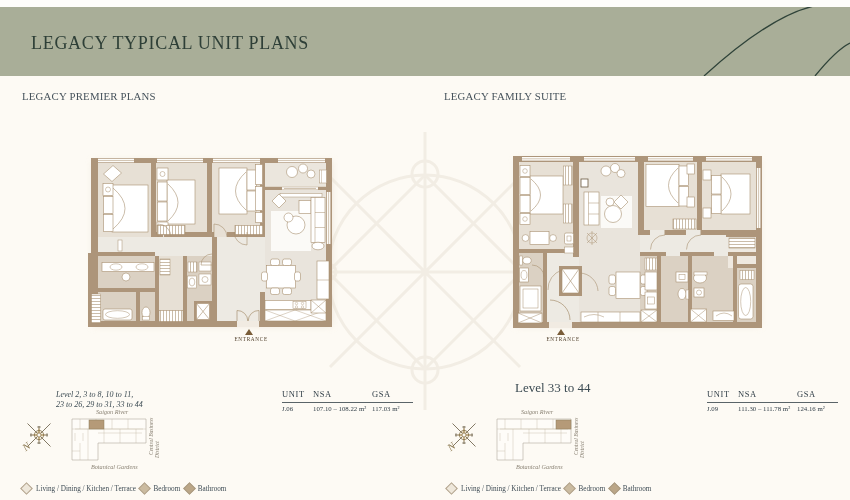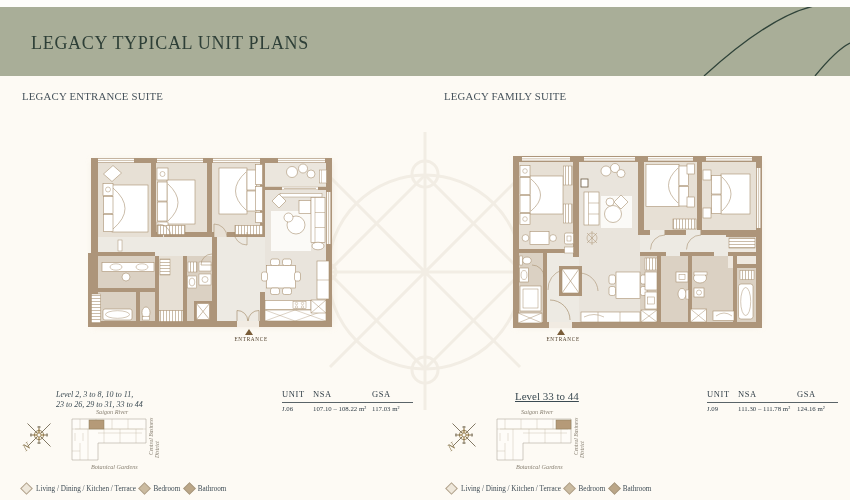--- a/index.html
+++ b/index.html
@@ -27,21 +27,21 @@
 
 <div class="abs" style="left:0;top:7px;width:850px;height:69px;background:#a9ae98;"></div>
 
 <svg class="abs" style="left:680px;top:7px;" width="170" height="69" viewBox="0 0 170 69">
   <path d="M24 69 Q90 9 134 -1" fill="none" stroke="#2f4339" stroke-width="1.3"></path>
   <path d="M135 69 Q156 43 170 36" fill="none" stroke="#2f4339" stroke-width="1.3"></path>
 </svg>
 
 <div class="abs" style="left:23px;top:33px;font-size:18px;letter-spacing:0.7px;color:#2e3f37;margin-left:8px;">LEGACY TYPICAL UNIT PLANS</div>
 
-<div class="abs" style="left:22px;top:90px;font-size:10.8px;letter-spacing:0.2px;color:#46525b;">LEGACY ENTRANCE SUITE</div>
+<div class="abs" style="left:22px;top:90px;font-size:10.8px;letter-spacing:0.2px;color:#46525b;">LEGACY PREMIER PLANS</div>
 
 <div class="abs" style="left:444px;top:90px;font-size:10.8px;letter-spacing:0.2px;color:#46525b;text-align:center;">LEGACY FAMILY SUITE</div>
 
 <svg class="abs" style="left:80px;top:148px;" width="258" height="200" viewBox="80 148 258 200">
   <defs>
     <filter id="soft" x="-10%" y="-10%" width="120%" height="120%">
         <feGaussianBlur stdDeviation="3.5"></feGaussianBlur>
       </filter>
     <pattern id="vstripe" width="3" height="8" patternUnits="userSpaceOnUse">
       <rect width="3" height="8" fill="#ffffff"></rect>
@@ -611,21 +611,21 @@
 </svg>
 
 <div class="abs" style="left:245px;top:329px;width:0;height:0;border-left:4px solid transparent;border-right:4px solid transparent;border-bottom:6px solid #7a5d39;"></div>
 <div class="abs" style="left:234.5px;top:335.8px;font-size:5.2px;letter-spacing:0.7px;color:#4e3d28;">ENTRANCE</div>
 
 <div class="abs" style="left:557px;top:329px;width:0;height:0;border-left:4px solid transparent;border-right:4px solid transparent;border-bottom:6px solid #7a5d39;"></div>
 <div class="abs" style="left:546.5px;top:335.8px;font-size:5.2px;letter-spacing:0.7px;color:#4e3d28;">ENTRANCE</div>
 
 <div class="abs" style="left:56px;top:390px;font-size:8px;color:#3b4a52;line-height:1.25;font-style:italic;">Level 2, 3 to 8, 10 to 11,<br>23 to 26, 29 to 31, 33 to 44</div>
 
-<div class="abs" style="left:515px;top:390px;font-size:11px;color:#3b4a52;text-decoration:underline;">Level 33 to 44</div>
+<div class="abs" style="left:515px;top:380px;font-size:13px;color:#3b4a52;">Level 33 to 44</div>
 
 <div class="abs" style="left:282px;top:389px;width:131px;color:#323f48;white-space:nowrap;">
   <div style="display:flex;font-size:8.5px;letter-spacing:0.6px;">
       <span style="width:31px;">UNIT</span>
       <span style="width:59px;">NSA</span>
       <span>GSA</span>
     </div>
   <div style="border-top:0.8px solid #5a6468;margin-top:2.5px;padding-top:2px;display:flex;font-size:6.8px;">
       <span style="width:31px;">J.06</span>
       <span style="width:59px;">107.10 – 108.22 m²</span>

